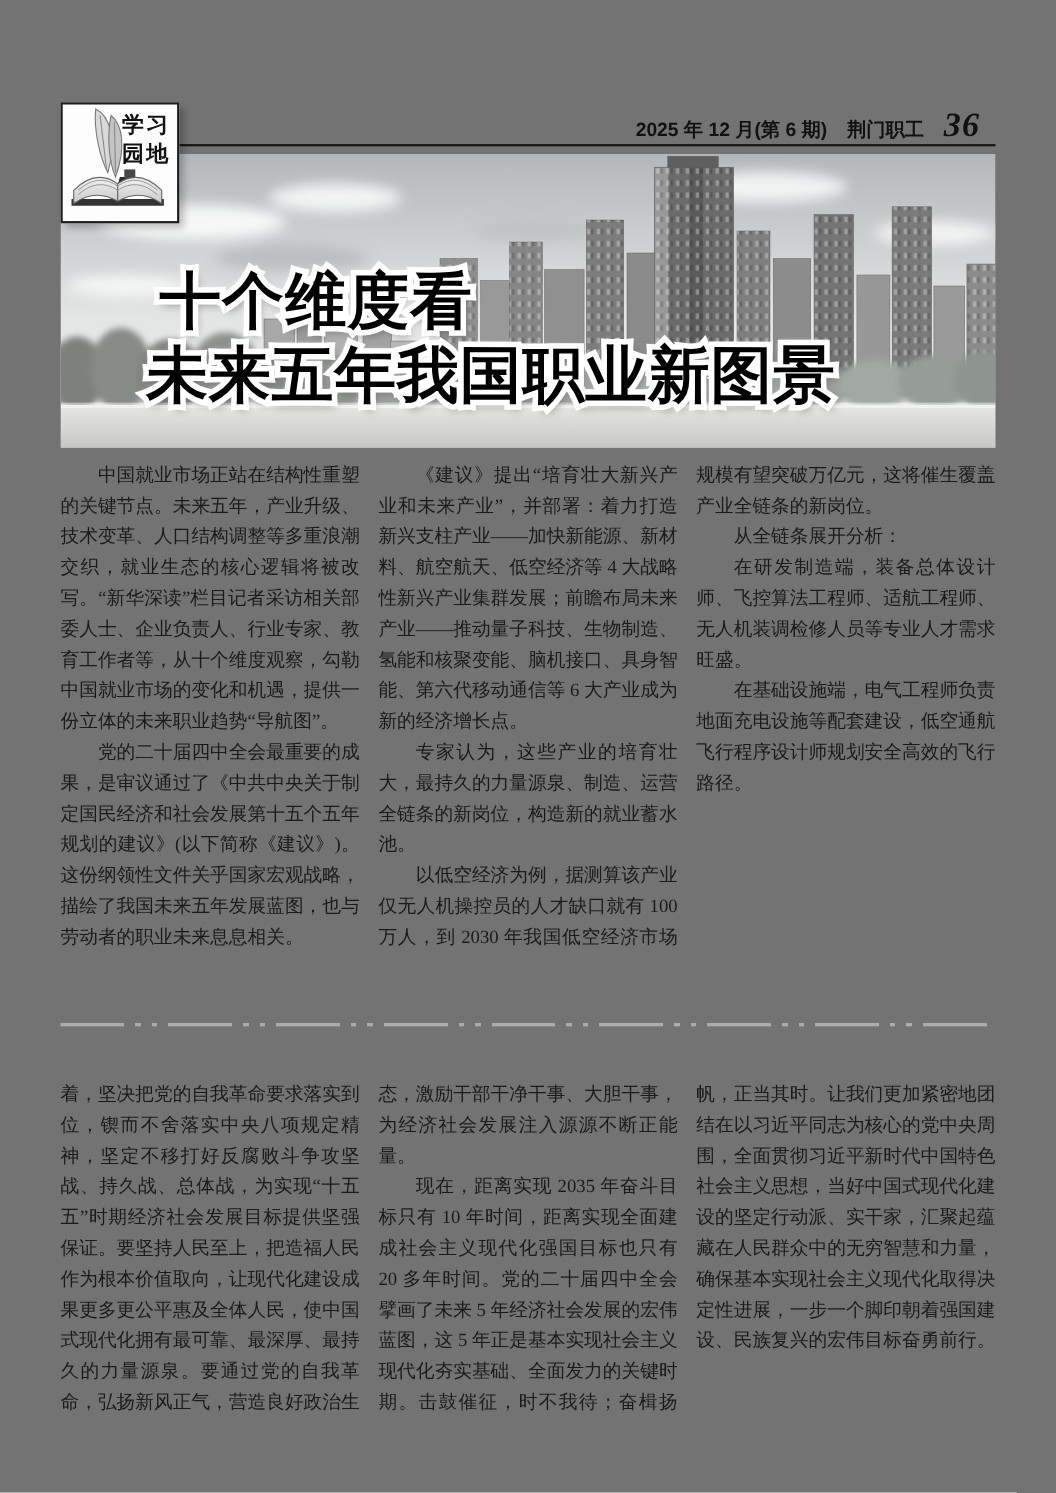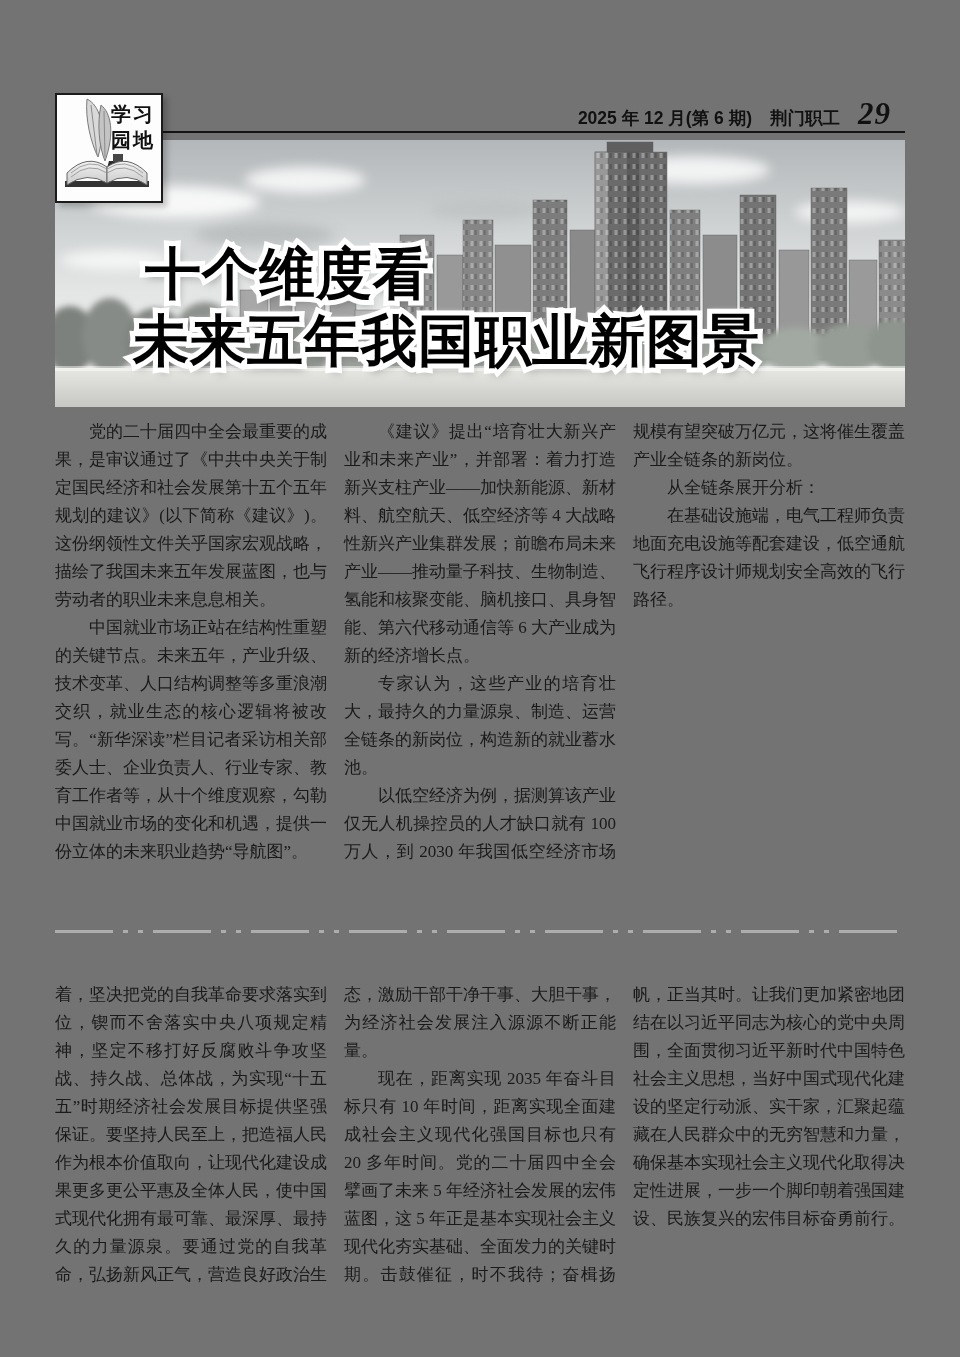--- a/index.html
+++ b/index.html
@@ -101,21 +101,21 @@
     </svg>
     <div class="logo-text">
       <div>学习</div>
       <div>园地</div>
     </div>
   </div>
 
   <div class="issue-line">
     <span>2025 年 12 月(第 6 期)</span>
     <span>荆门职工</span>
-    <span class="pagenum">29</span>
+    <span class="pagenum">36</span>
   </div>
   <div class="header-rule"></div>
 
   <div class="hero">
     <svg class="skyline" viewBox="0 0 850 267" preserveAspectRatio="none">
       <defs>
         <linearGradient id="sky" x1="0" y1="0" x2="0" y2="1">
           <stop offset="0" stop-color="#b3b7b9"></stop>
             <stop offset="0.55" stop-color="#e3e5e5"></stop>
             <stop offset="1" stop-color="#f6f6f5"></stop>
@@ -211,26 +211,27 @@
         <span class="fill">十个维度看</span>
       </div>
       <div class="t-line l2">
         <span class="stroke">未来五年我国职业新图景</span>
         <span class="fill">未来五年我国职业新图景</span>
       </div>
     </div>
   </div>
 
   <section class="article main-article">
+    <p class="indent">中国就业市场正站在结构性重塑的关键节点。未来五年，产业升级、技术变革、人口结构调整等多重浪潮交织，就业生态的核心逻辑将被改写。“新华深读”栏目记者采访相关部委人士、企业负责人、行业专家、教育工作者等，从十个维度观察，勾勒中国就业市场的变化和机遇，提供一份立体的未来职业趋势“导航图”。</p>
     <p class="indent">党的二十届四中全会最重要的成果，是审议通过了《中共中央关于制定国民经济和社会发展第十五个五年规划的建议》(以下简称《建议》)。这份纲领性文件关乎国家宏观战略，描绘了我国未来五年发展蓝图，也与劳动者的职业未来息息相关。</p>
-    <p class="indent">中国就业市场正站在结构性重塑的关键节点。未来五年，产业升级、技术变革、人口结构调整等多重浪潮交织，就业生态的核心逻辑将被改写。“新华深读”栏目记者采访相关部委人士、企业负责人、行业专家、教育工作者等，从十个维度观察，勾勒中国就业市场的变化和机遇，提供一份立体的未来职业趋势“导航图”。</p>
     <p class="indent">《建议》提出“培育壮大新兴产业和未来产业”，并部署：着力打造新兴支柱产业——加快新能源、新材料、航空航天、低空经济等 4 大战略性新兴产业集群发展；前瞻布局未来产业——推动量子科技、生物制造、氢能和核聚变能、脑机接口、具身智能、第六代移动通信等 6 大产业成为新的经济增长点。</p>
     <p class="indent">专家认为，这些产业的培育壮大，最持久的力量源泉、制造、运营全链条的新岗位，构造新的就业蓄水池。</p>
     <p class="indent">以低空经济为例，据测算该产业仅无人机操控员的人才缺口就有 100 万人，到 2030 年我国低空经济市场规模有望突破万亿元，这将催生覆盖产业全链条的新岗位。</p>
     <p class="indent">从全链条展开分析：</p>
+    <p class="indent">在研发制造端，装备总体设计师、飞控算法工程师、适航工程师、无人机装调检修人员等专业人才需求旺盛。</p>
     <p class="indent">在基础设施端，电气工程师负责地面充电设施等配套建设，低空通航飞行程序设计师规划安全高效的飞行路径。</p>
 
   </section>
 
   <div class="dash-divider"></div>
 
   <section class="article bottom-article">
     <p>着，坚决把党的自我革命要求落实到位，锲而不舍落实中央八项规定精神，坚定不移打好反腐败斗争攻坚战、持久战、总体战，为实现“十五五”时期经济社会发展目标提供坚强保证。要坚持人民至上，把造福人民作为根本价值取向，让现代化建设成果更多更公平惠及全体人民，使中国式现代化拥有最可靠、最深厚、最持久的力量源泉。要通过党的自我革命，弘扬新风正气，营造良好政治生态，激励干部干净干事、大胆干事，为经济社会发展注入源源不断正能量。</p>
     <p class="indent">现在，距离实现 2035 年奋斗目标只有 10 年时间，距离实现全面建成社会主义现代化强国目标也只有 20 多年时间。党的二十届四中全会擘画了未来 5 年经济社会发展的宏伟蓝图，这 5 年正是基本实现社会主义现代化夯实基础、全面发力的关键时期。击鼓催征，时不我待；奋楫扬帆，正当其时。让我们更加紧密地团结在以习近平同志为核心的党中央周围，全面贯彻习近平新时代中国特色社会主义思想，当好中国式现代化建设的坚定行动派、实干家，汇聚起蕴藏在人民群众中的无穷智慧和力量，确保基本实现社会主义现代化取得决定性进展，一步一个脚印朝着强国建设、民族复兴的宏伟目标奋勇前行。</p>
   </section>

